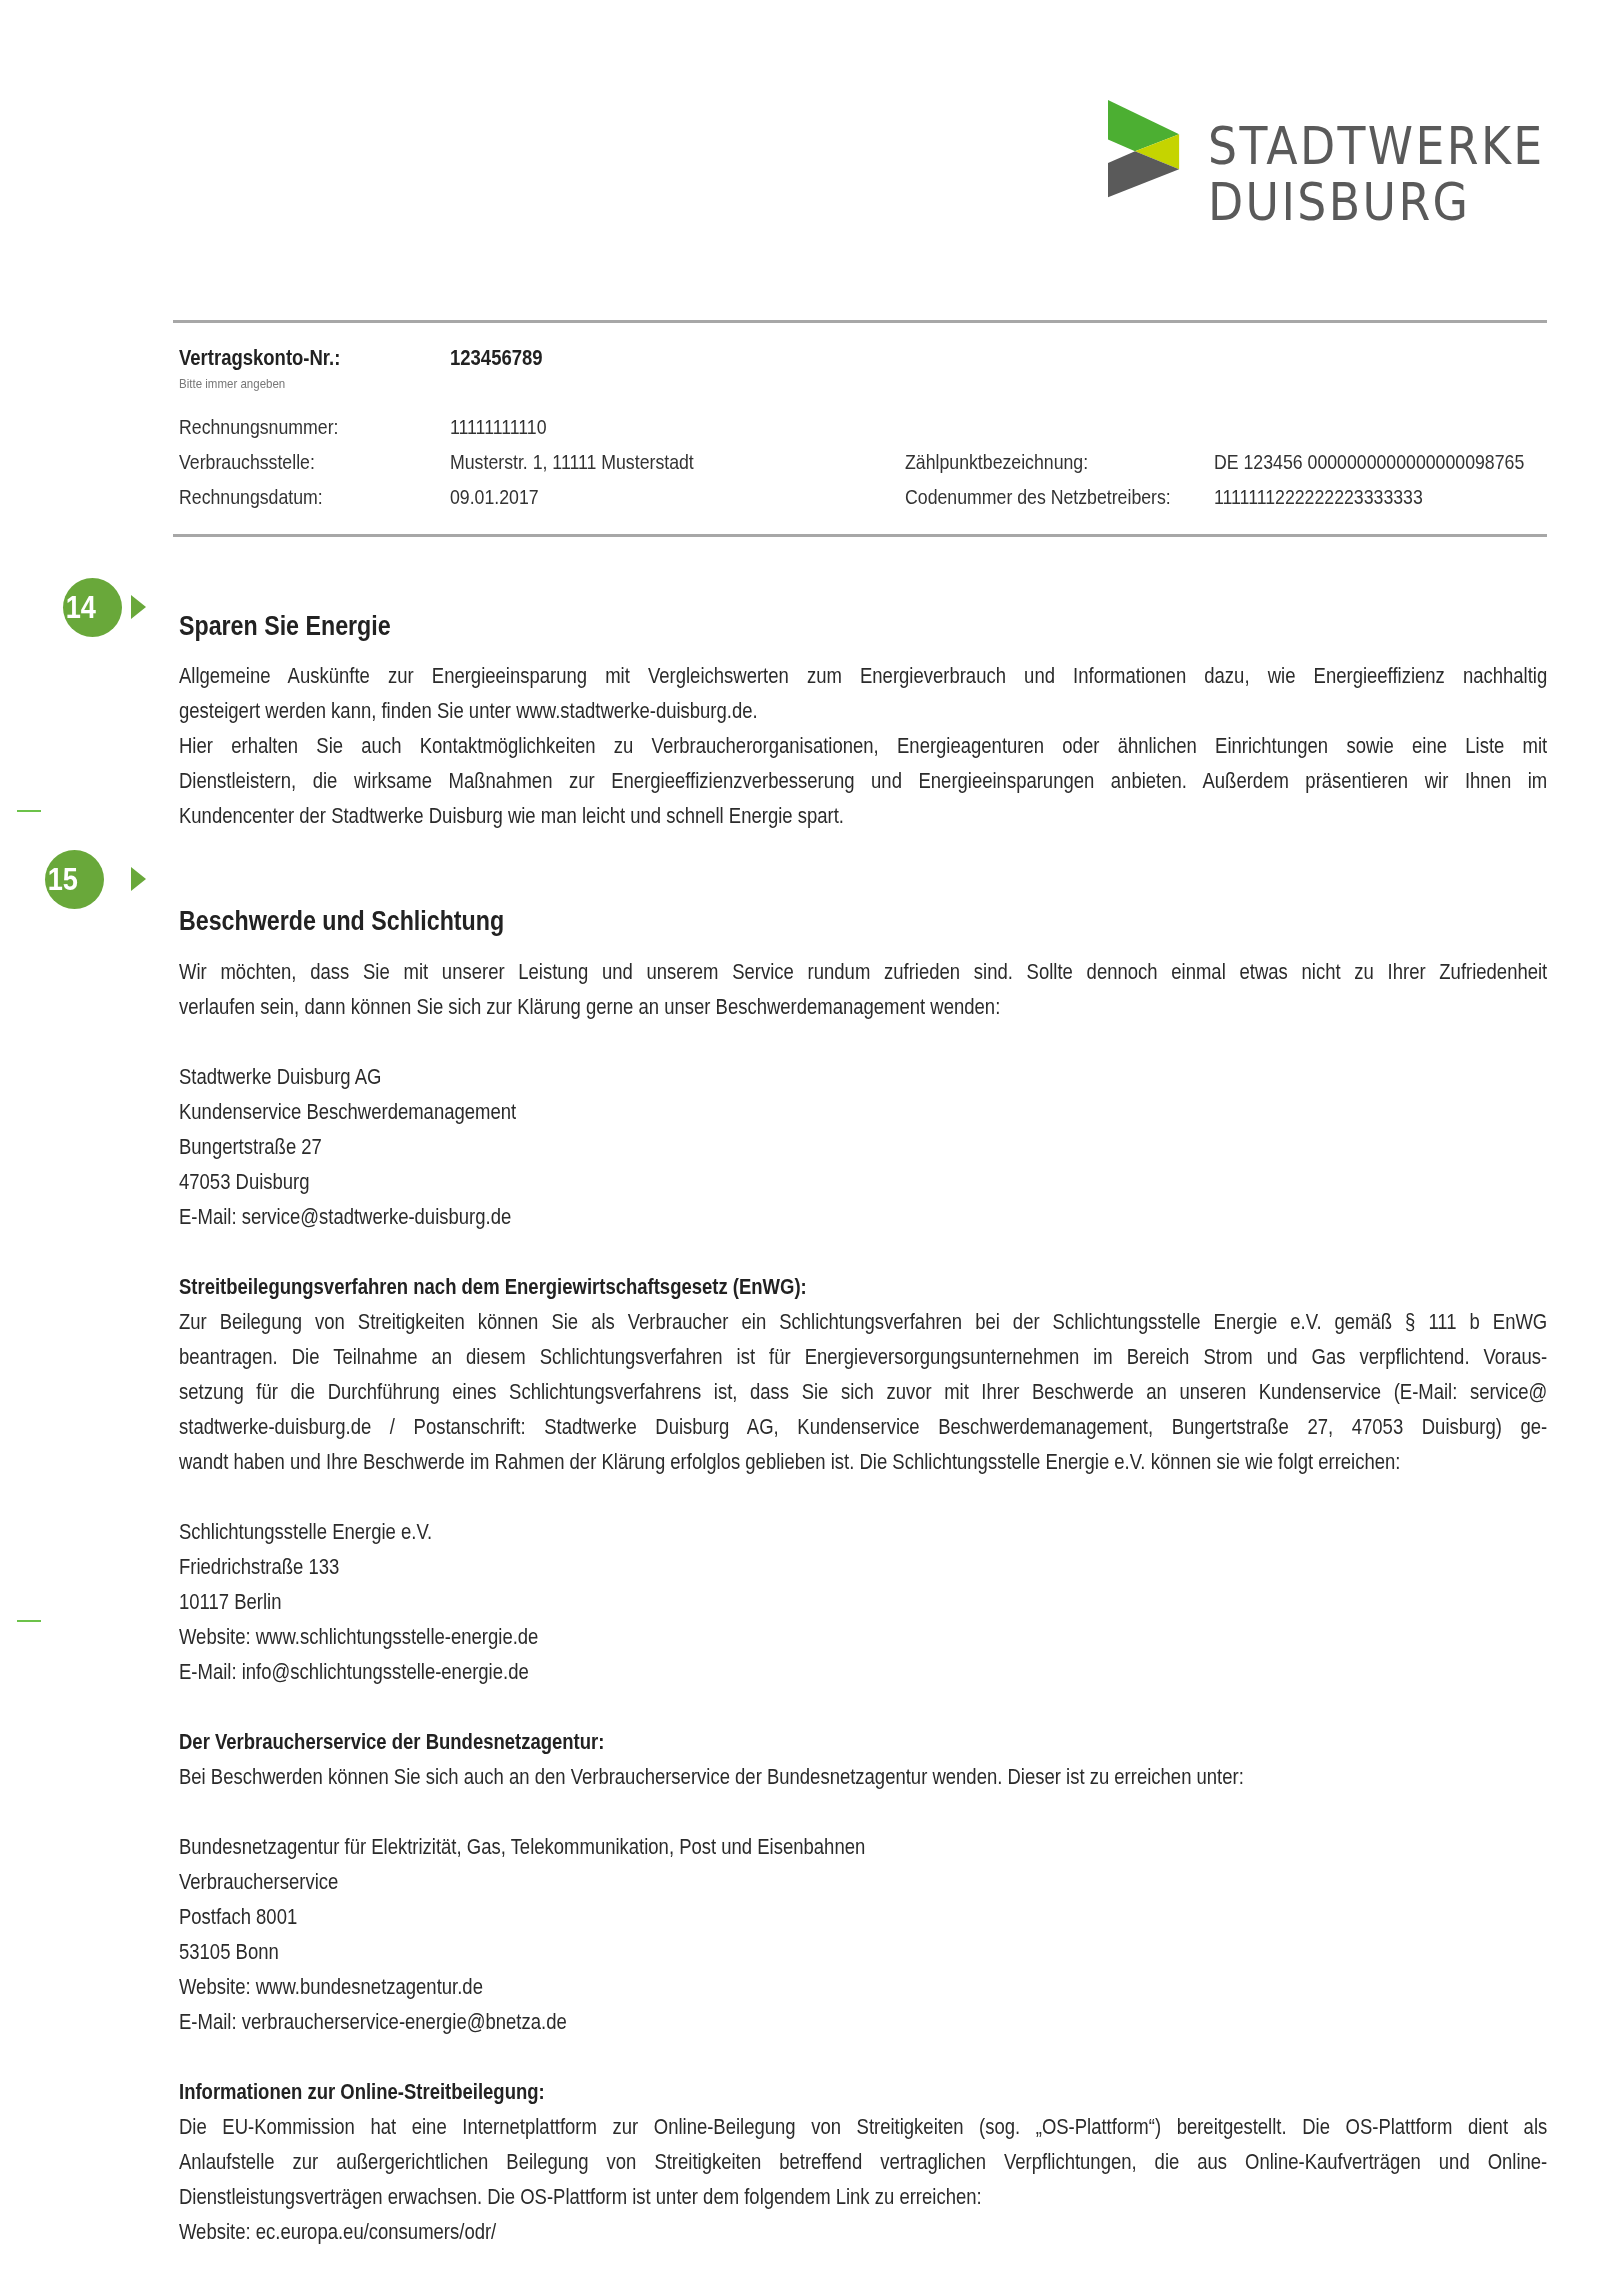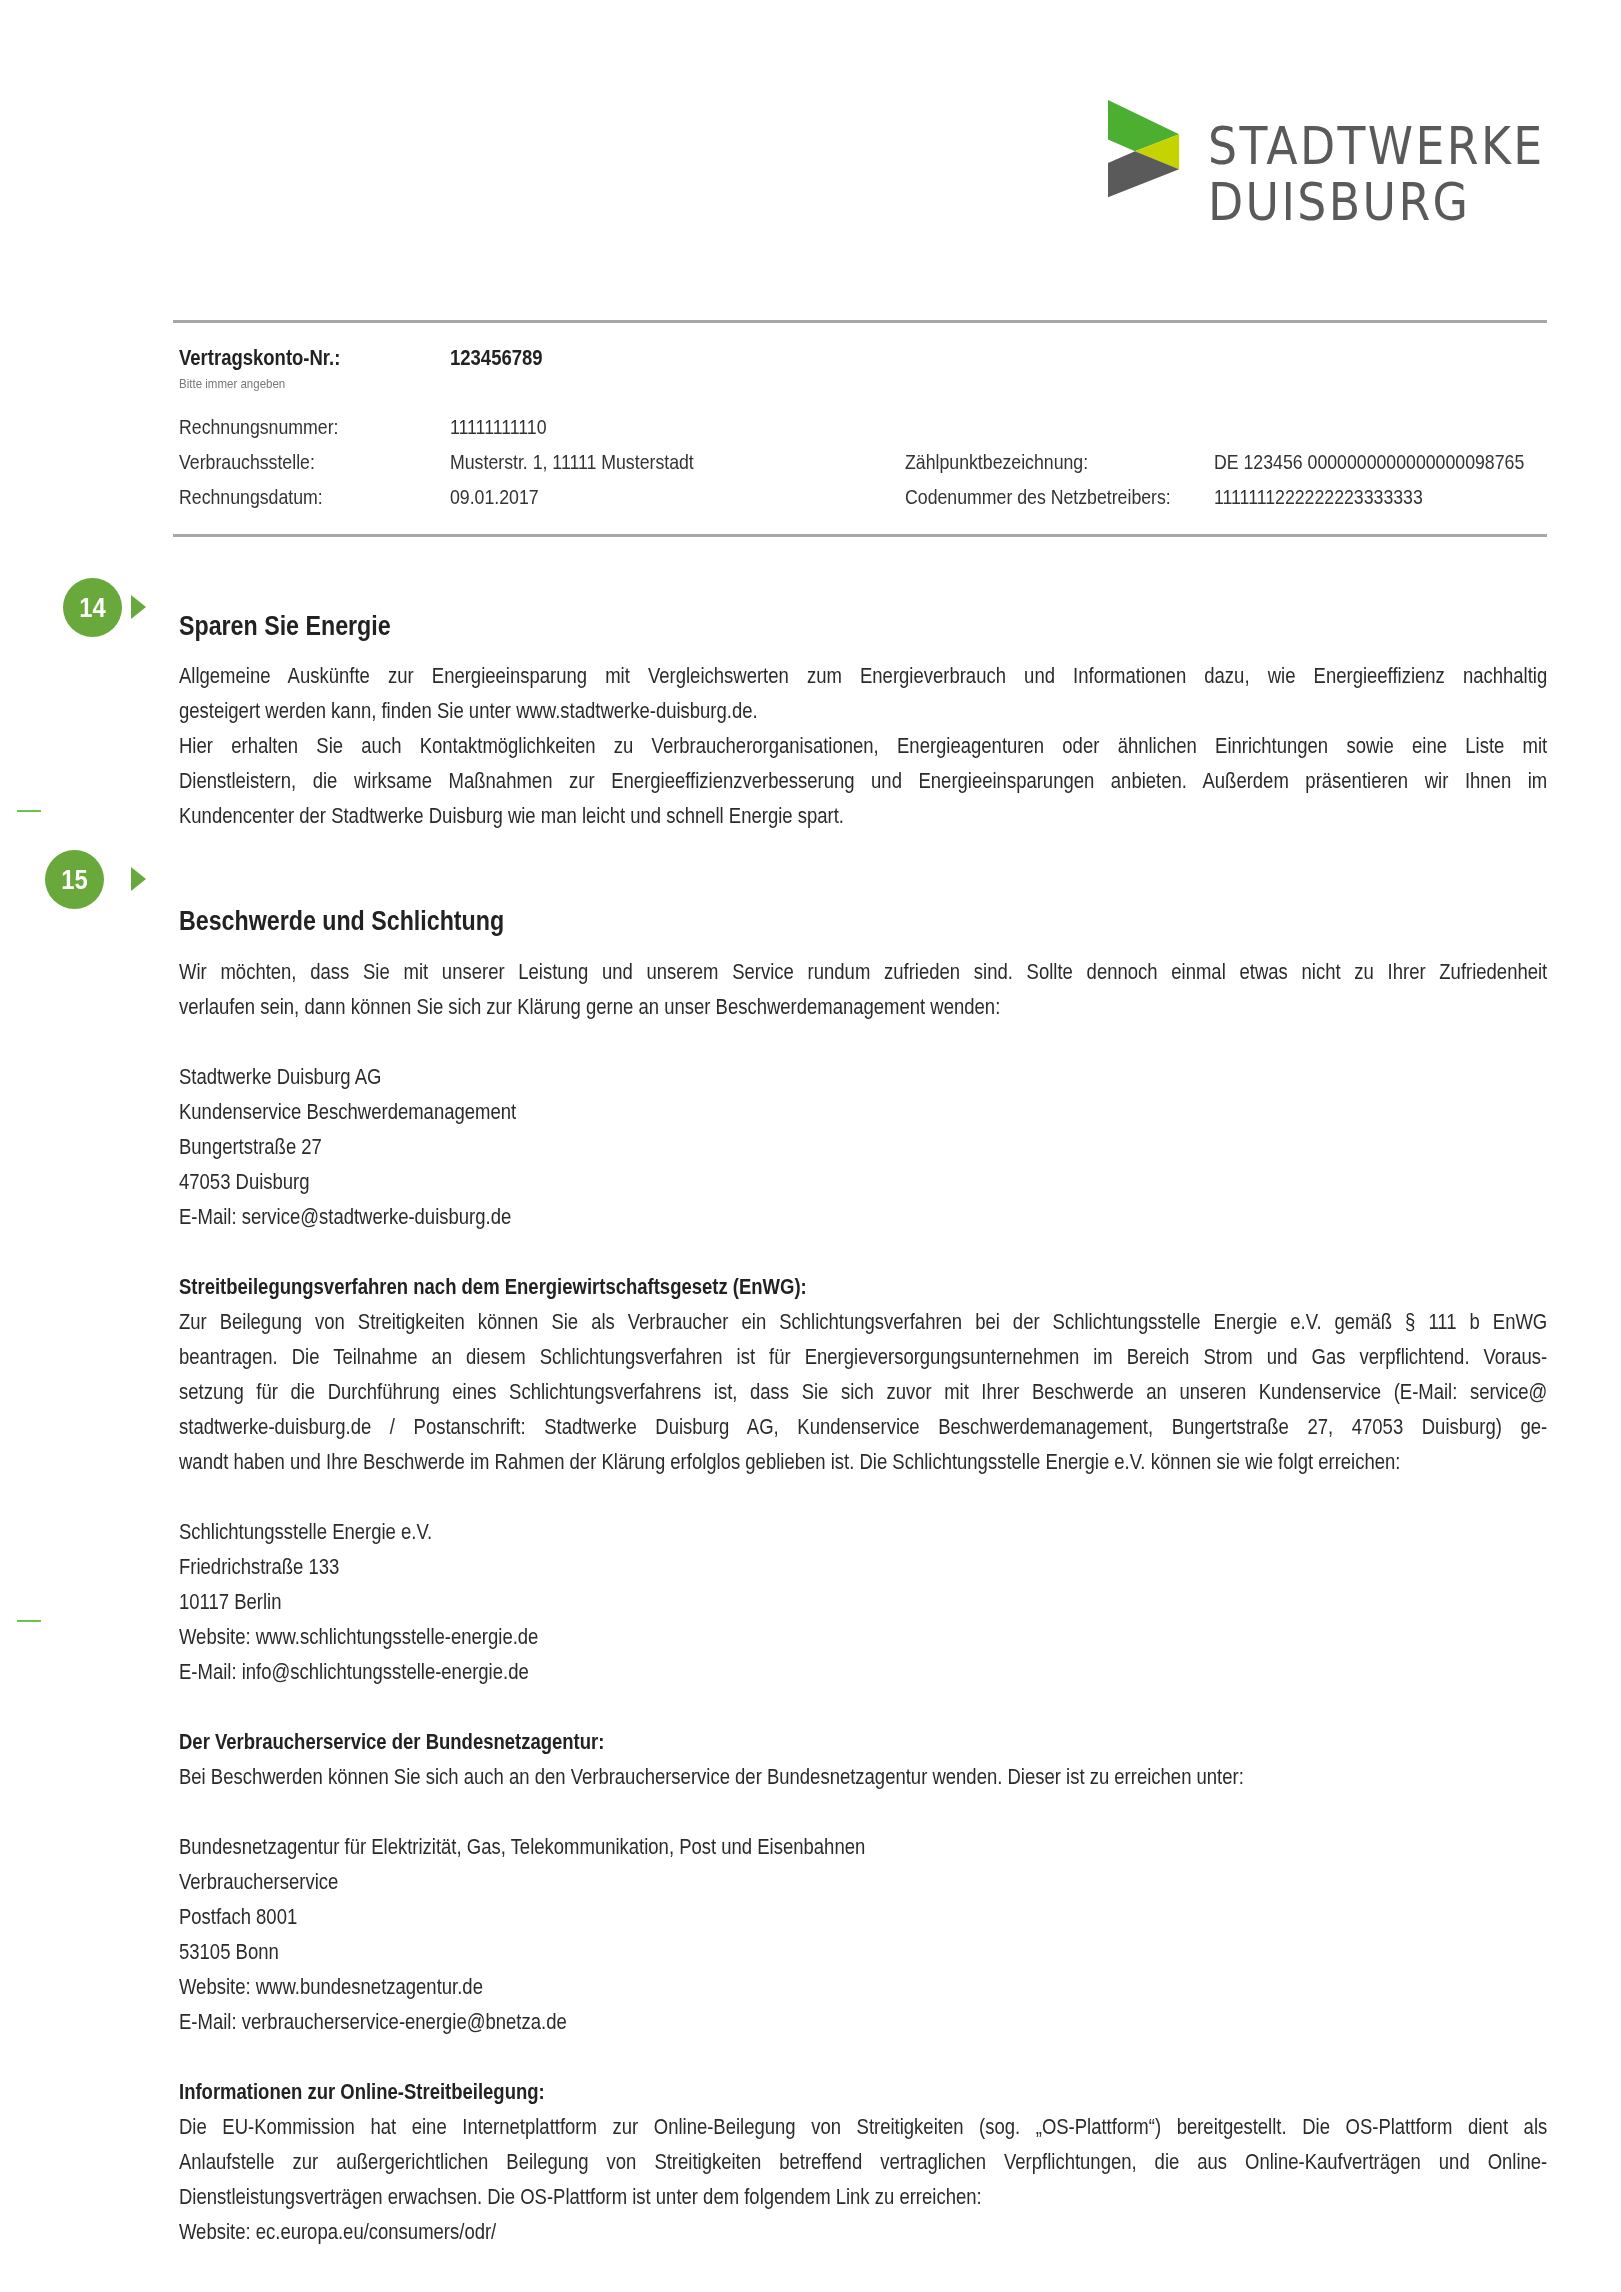--- a/index.html
+++ b/index.html
@@ -20,22 +20,22 @@
 
   
   .cond { transform: scaleX(0.86); transform-origin: left top; white-space: nowrap; }
   .info-label { font-size: 20.6px; color: #333; }
   .info-value { font-size: 20.6px; color: #333; }
   .bold { font-weight: bold; color: #222; }
   .small-note { font-size: 13.4px; color: #777; }
 
   
   .badge { width: 59px; height: 59px; border-radius: 50%; background: #69a83a;
-           color: #fff; font-weight: bold; font-size: 28px; line-height: 59px;
-           text-align: center; }
+           color: #fff; font-weight: bold; font-size: 32px; line-height: 59px;
+           text-align: left; }
   .badge span { display: inline-block; transform: scaleX(0.85); }
   .badge-arrow { width: 0; height: 0; border-top: 12.5px solid transparent;
                  border-bottom: 12.5px solid transparent; border-left: 15px solid #69a83a; }
 
   .fold-mark { left: 17px; width: 24px; height: 1.8px; background: #6cc24a; }
 
   
   .content { left: 179px; width: 1368px; }
   .scaled { position: absolute; left: 0; top: 0; width: 1591px;
             transform: scaleX(0.86); transform-origin: left top; }

